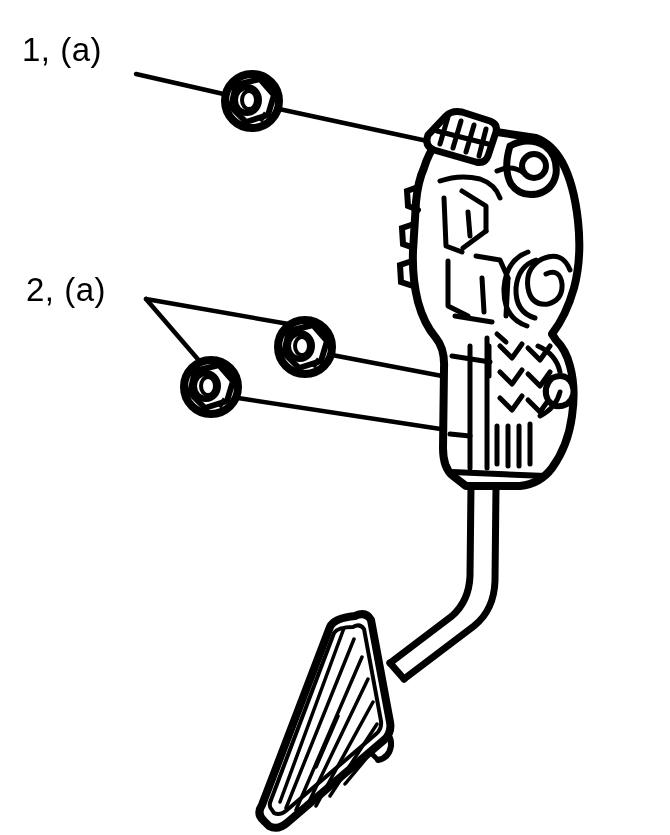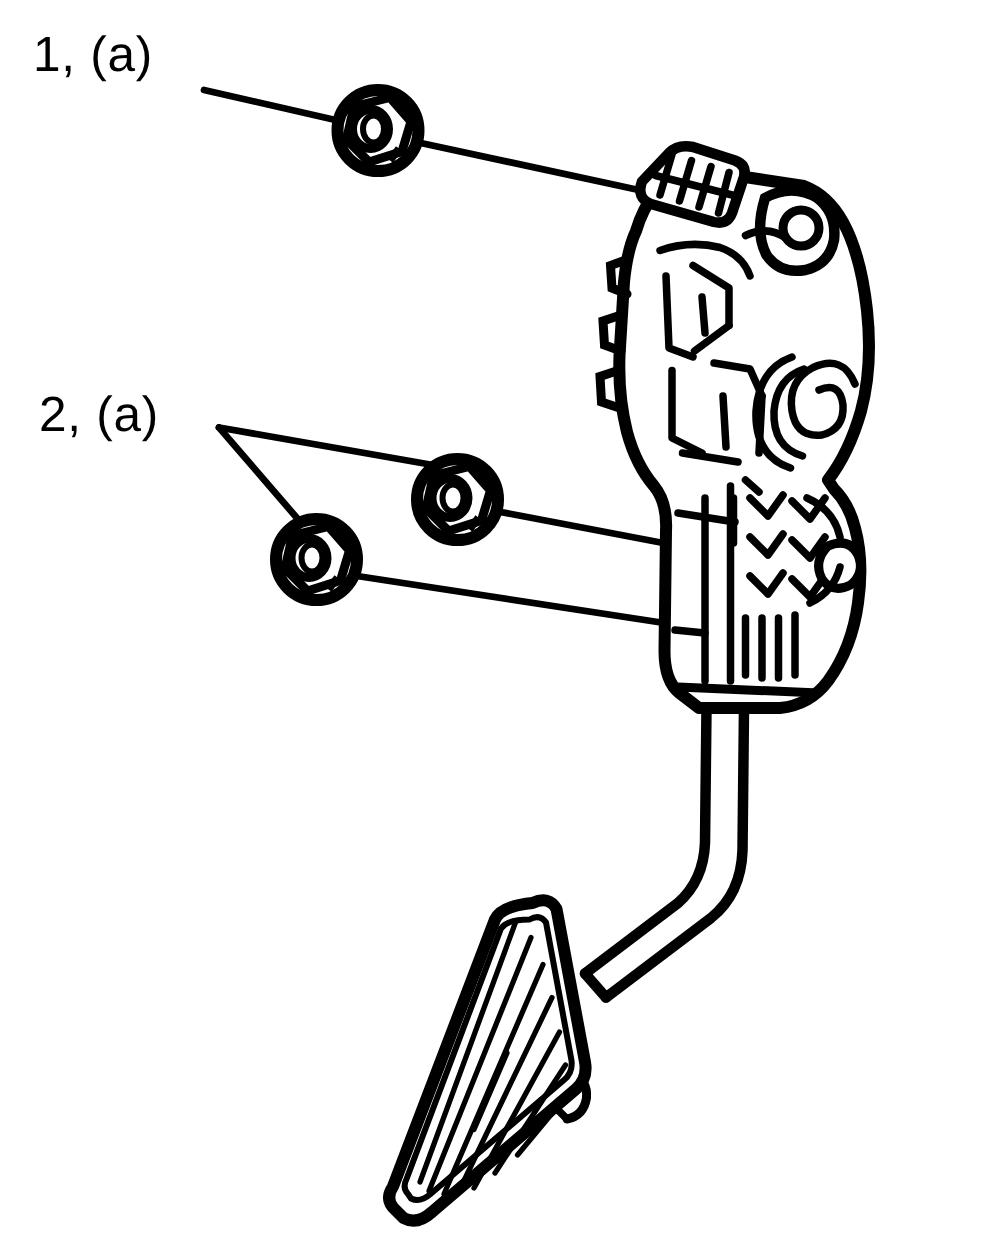--- a/index.html
+++ b/index.html
@@ -10,21 +10,21 @@
   }
   body {
     width: 670px;
     height: 835px;
     position: relative;
     overflow: hidden;
     font-family: "Liberation Sans", sans-serif;
   }
   #figure-root {
     position: absolute;
-    left: 0; top: 2px;
+    left: 0; top: 16px;
     width: 670px;
     height: 783px;
   }
   svg.diagram {
     display: block;
     width: 670px;
     height: 835px;
   }
   .callout-text {
     font-family: "Liberation Sans", sans-serif;

